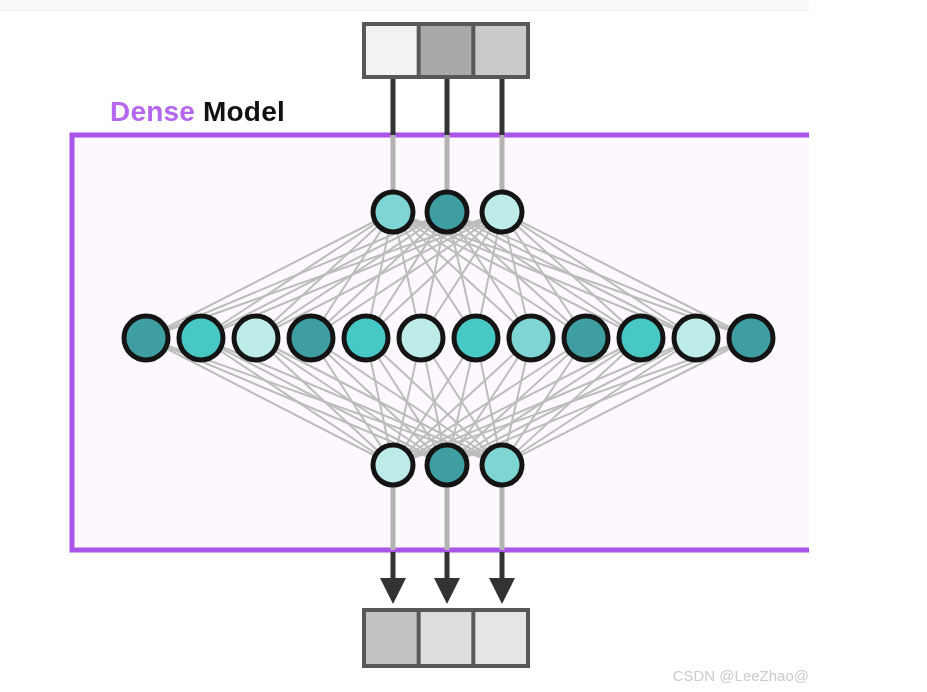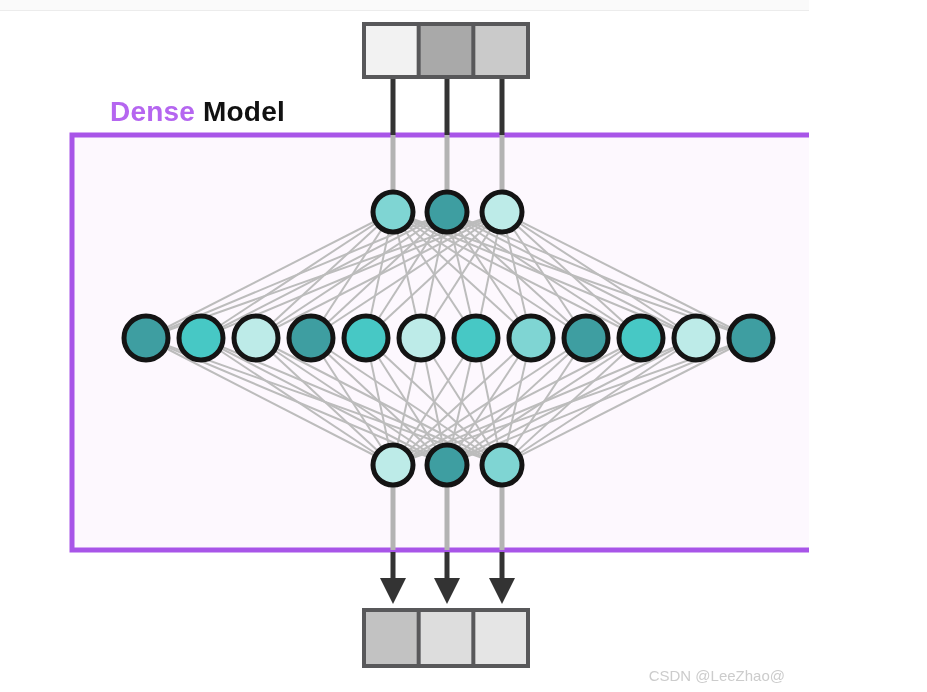--- a/index.html
+++ b/index.html
@@ -36,21 +36,21 @@
     position: absolute;
     left: 110px;
     top: 96px;
     font-size: 28px;
     font-weight: 700;
     letter-spacing: 0.2px;
     white-space: pre;
   }
   .watermark {
     position: absolute;
-    right: 24px;
+    right: 0;
     bottom: 8px;
     font-size: 15px;
     font-weight: 400;
   }
   svg { position: absolute; left: 0; top: 0; }
 </style>
 </head>
 <body>
 
 <div id="stage">

